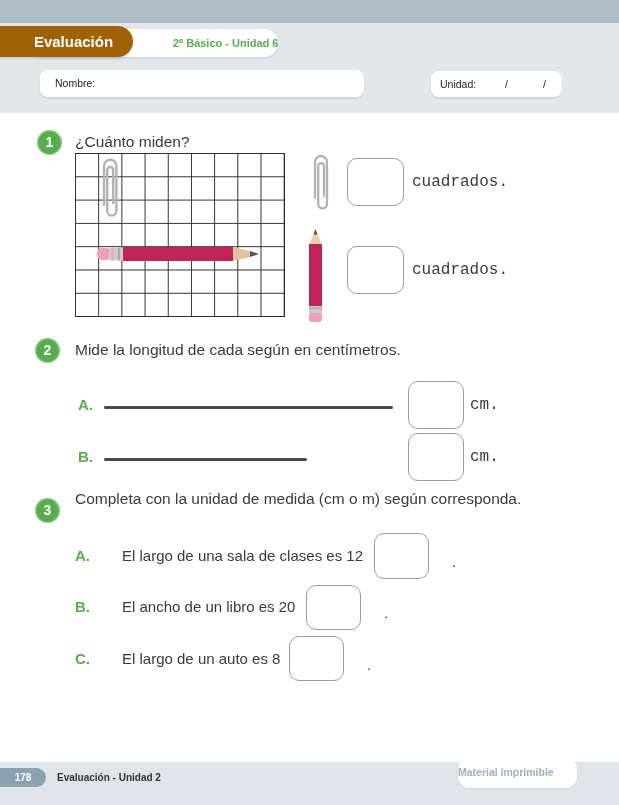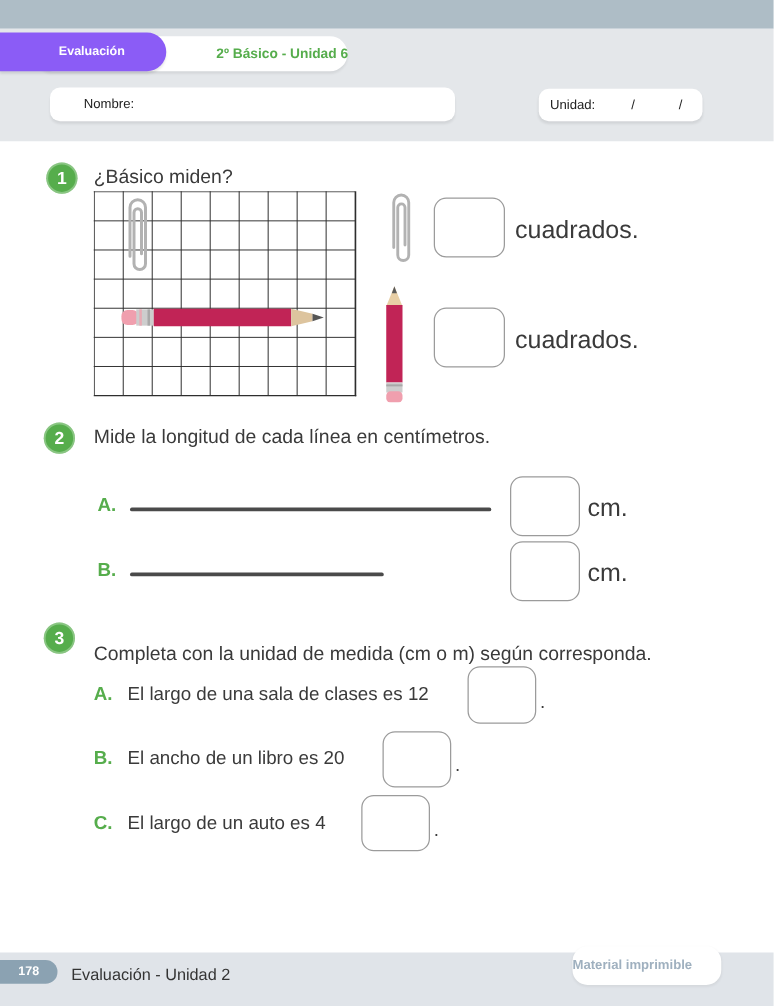--- a/index.html
+++ b/index.html
@@ -7,56 +7,56 @@
   body { font-family:"Liberation Sans", sans-serif; background:#fff; position:relative; overflow:hidden; }
   .abs { position:absolute; }
 
   
   .topbar { left:0; top:0; width:619px; height:23px; background:#aebdc6; }
   .headerband { left:0; top:23px; width:619px; height:90px; background:#e4e7ea; }
   .whitepill { left:28px; top:29px; width:250px; height:28px; background:#fff; border-radius:16px;
                box-shadow:0 2px 2px rgba(0,0,0,.07); }
   .whitepill span { position:absolute; left:145px; top:0; line-height:28px; color:#56ad4c;
                     font-weight:bold; font-size:11px; white-space:nowrap; }
-  .greenpill { left:0; top:26px; width:133px; height:31px; background:#8b5cf6;
-               border-radius:0 16px 16px 0; color:#fff; font-weight:bold; font-size:10px;
+  .greenpill { left:0; top:26px; width:133px; height:31px; background:#a16207;
+               border-radius:0 16px 16px 0; color:#fff; font-weight:bold; font-size:15px;
                text-align:center; line-height:31px; padding-left:14px;
                box-shadow:0 2px 2px rgba(0,0,0,.1); }
   .inputbox { background:#fff; border-radius:8px; box-shadow:0 2px 2px rgba(0,0,0,.08);
               font-size:10.5px; color:#222; }
-  .nombre { left:40px; top:70px; width:324px; height:27px; line-height:27px; padding-left:27px; }
+  .nombre { left:40px; top:70px; width:324px; height:27px; line-height:27px; padding-left:15px; }
   .fecha  { left:431px; top:71px; width:131px; height:26px; line-height:26px; }
   .fecha .lbl { position:absolute; left:9px; }
   .fecha .s1  { position:absolute; left:74px; }
   .fecha .s2  { position:absolute; left:112px; }
 
   
   .qcircle { width:25px; height:25px; border-radius:50%; background:#56ad4c; color:#fff;
              font-weight:bold; font-size:14px; text-align:center; line-height:25px;
              box-shadow:inset 0 0 0 1.5px rgba(255,255,255,.3); }
   .qtitle { font-size:15.5px; color:#3a3a3a; white-space:nowrap; }
   .ansbox { background:#fff; border:1.5px solid #9b9b9b; border-radius:10px; }
-  .unit { font-size:20px; color:#3a3a3a; }
+  .unit { font-size:16px; color:#3a3a3a;font-family:Liberation Mono, monospace; }
   .glabel { font-size:15px; font-weight:bold; color:#56ad4c; }
   .mline { height:3px; background:#4a4a4a; border-radius:2px; }
-  .q3text { font-size:15px; color:#3a3a3a; white-space:nowrap; }
+  .q3text { font-size:15px; color:#3a3a3a; white-space:nowrap;margin-left:20px; }
 
   .grid { left:75px; top:153px; width:210px; height:164px;
           border-right:1px solid #2e2e2e; border-bottom:1px solid #2e2e2e;
           background-image:
             linear-gradient(to right, #2e2e2e 1px, transparent 1px),
             linear-gradient(to bottom, #2e2e2e 1px, transparent 1px);
           background-size:23.2px 23.3px; }
 
   
   .footer { left:0; top:762px; width:619px; height:43px; background:#e0e4e9; }
   .pagepill { left:0; top:768px; width:46px; height:19px; background:#8ba2b2;
               border-radius:0 10px 10px 0; color:#fff; font-size:10px; font-weight:bold;
               text-align:center; line-height:19px; }
-  .footlabel { left:57px; top:772px; font-size:13px; font-weight:normal; color:#333; }
+  .footlabel { left:57px; top:772px; font-size:10px; font-weight:bold; color:#333; }
   .mattab { left:458px; top:757px; width:119px; height:31px; background:#fff; border-radius:12px;
             color:#9fb0bf; font-size:10.5px; font-weight:bold; text-align:left; line-height:31px;
             box-shadow:0 1px 2px rgba(0,0,0,.05); cursor:pointer; }
 </style>
 </head>
 <body>
 
 <div class="abs topbar"></div>
 <div class="abs headerband"></div>
 <div class="abs whitepill">
@@ -66,21 +66,21 @@
 <div class="abs inputbox nombre">
   <span>Nombre:</span>
 </div>
 <div class="abs inputbox fecha">
   <span class="lbl">Unidad:</span>
   <span class="s1">/</span>
   <span class="s2">/</span>
 </div>
 
 <div class="abs qcircle" style="left:37px; top:130px;">1</div>
-<div class="abs qtitle" style="left:75px; top:133px;">¿Básico miden?</div>
+<div class="abs qtitle" style="left:75px; top:133px;">¿Cuánto miden?</div>
 
 <div class="abs grid"></div>
 
 <svg class="abs" style="left:97px; top:153px;" width="26" height="71" viewBox="0 0 26 71">
   <path d="M7 52 V13 a6.2 6.2 0 0 1 12.4 0 v45 a4.6 4.6 0 0 1 -9.2 0 V17 a3 3 0 0 1 6 0 v33" fill="none" stroke="#b2b2b2" stroke-width="2.4" stroke-linecap="round"></path>
 </svg>
 
 <svg class="abs" style="left:97px; top:246px;" width="163" height="16" viewBox="0 0 163 16">
   <rect x="0" y="2" width="14" height="12" rx="5" fill="#f09fae"></rect>
   <rect x="12" y="1.5" width="14" height="13" fill="#cdcdcd"></rect>
@@ -104,46 +104,46 @@
   <rect x="2" y="16" width="13" height="62" fill="#c12456"></rect>
   <rect x="2" y="78" width="13" height="8" fill="#cdcdcd"></rect>
   <rect x="2" y="79.5" width="13" height="1.6" fill="#a8a8a8"></rect>
   <rect x="2" y="85" width="13" height="9" rx="3.5" fill="#f09fae"></rect>
 </svg>
 
 <div class="abs ansbox" style="left:347px; top:246px; width:57px; height:48px;"></div>
 <div class="abs unit" style="left:412px; top:261px;">cuadrados.</div>
 
 <div class="abs qcircle" style="left:35px; top:338px;">2</div>
-<div class="abs qtitle" style="left:75px; top:341px;">Mide la longitud de cada línea en centímetros.</div>
+<div class="abs qtitle" style="left:75px; top:341px;">Mide la longitud de cada según en centímetros.</div>
 
 <div class="abs glabel" style="left:78px; top:396px;">A.</div>
 <div class="abs mline" style="left:104px; top:406px; width:289px;"></div>
 <div class="abs ansbox" style="left:408px; top:381px; width:56px; height:48px;"></div>
 <div class="abs unit" style="left:470px; top:396px;">cm.</div>
 
 <div class="abs glabel" style="left:78px; top:448px;">B.</div>
 <div class="abs mline" style="left:104px; top:458px; width:203px;"></div>
 <div class="abs ansbox" style="left:408px; top:433px; width:56px; height:48px;"></div>
 <div class="abs unit" style="left:470px; top:448px;">cm.</div>
 
 <div class="abs qcircle" style="left:35px; top:498px;">3</div>
-<div class="abs qtitle" style="left:75px; top:515px;">Completa con la unidad de medida (cm o m) según corresponda.</div>
+<div class="abs qtitle" style="left:75px; top:490px;">Completa con la unidad de medida (cm o m) según corresponda.</div>
 
 <div class="abs glabel" style="left:75px; top:547px;">A.</div>
 <div class="abs q3text" style="left:102px; top:547px;">El largo de una sala de clases es 12</div>
 <div class="abs ansbox" style="left:374px; top:533px; width:55px; height:46px;"></div>
 <div class="abs q3text" style="left:432px; top:553px;">.</div>
 
 <div class="abs glabel" style="left:75px; top:598px;">B.</div>
 <div class="abs q3text" style="left:102px; top:598px;">El ancho de un libro es 20</div>
 <div class="abs ansbox" style="left:306px; top:585px; width:55px; height:45px;"></div>
 <div class="abs q3text" style="left:364px; top:604px;">.</div>
 
 <div class="abs glabel" style="left:75px; top:650px;">C.</div>
-<div class="abs q3text" style="left:102px; top:650px;">El largo de un auto es 4</div>
+<div class="abs q3text" style="left:102px; top:650px;">El largo de un auto es 8</div>
 <div class="abs ansbox" style="left:289px; top:636px; width:55px; height:45px;"></div>
 <div class="abs q3text" style="left:347px; top:656px;">.</div>
 
 <div class="abs footer"></div>
 <div class="abs mattab">Material imprimible</div>
 <div class="abs pagepill">178</div>
 <div class="abs footlabel">Evaluación - Unidad 2</div>
 
 </body></html>

